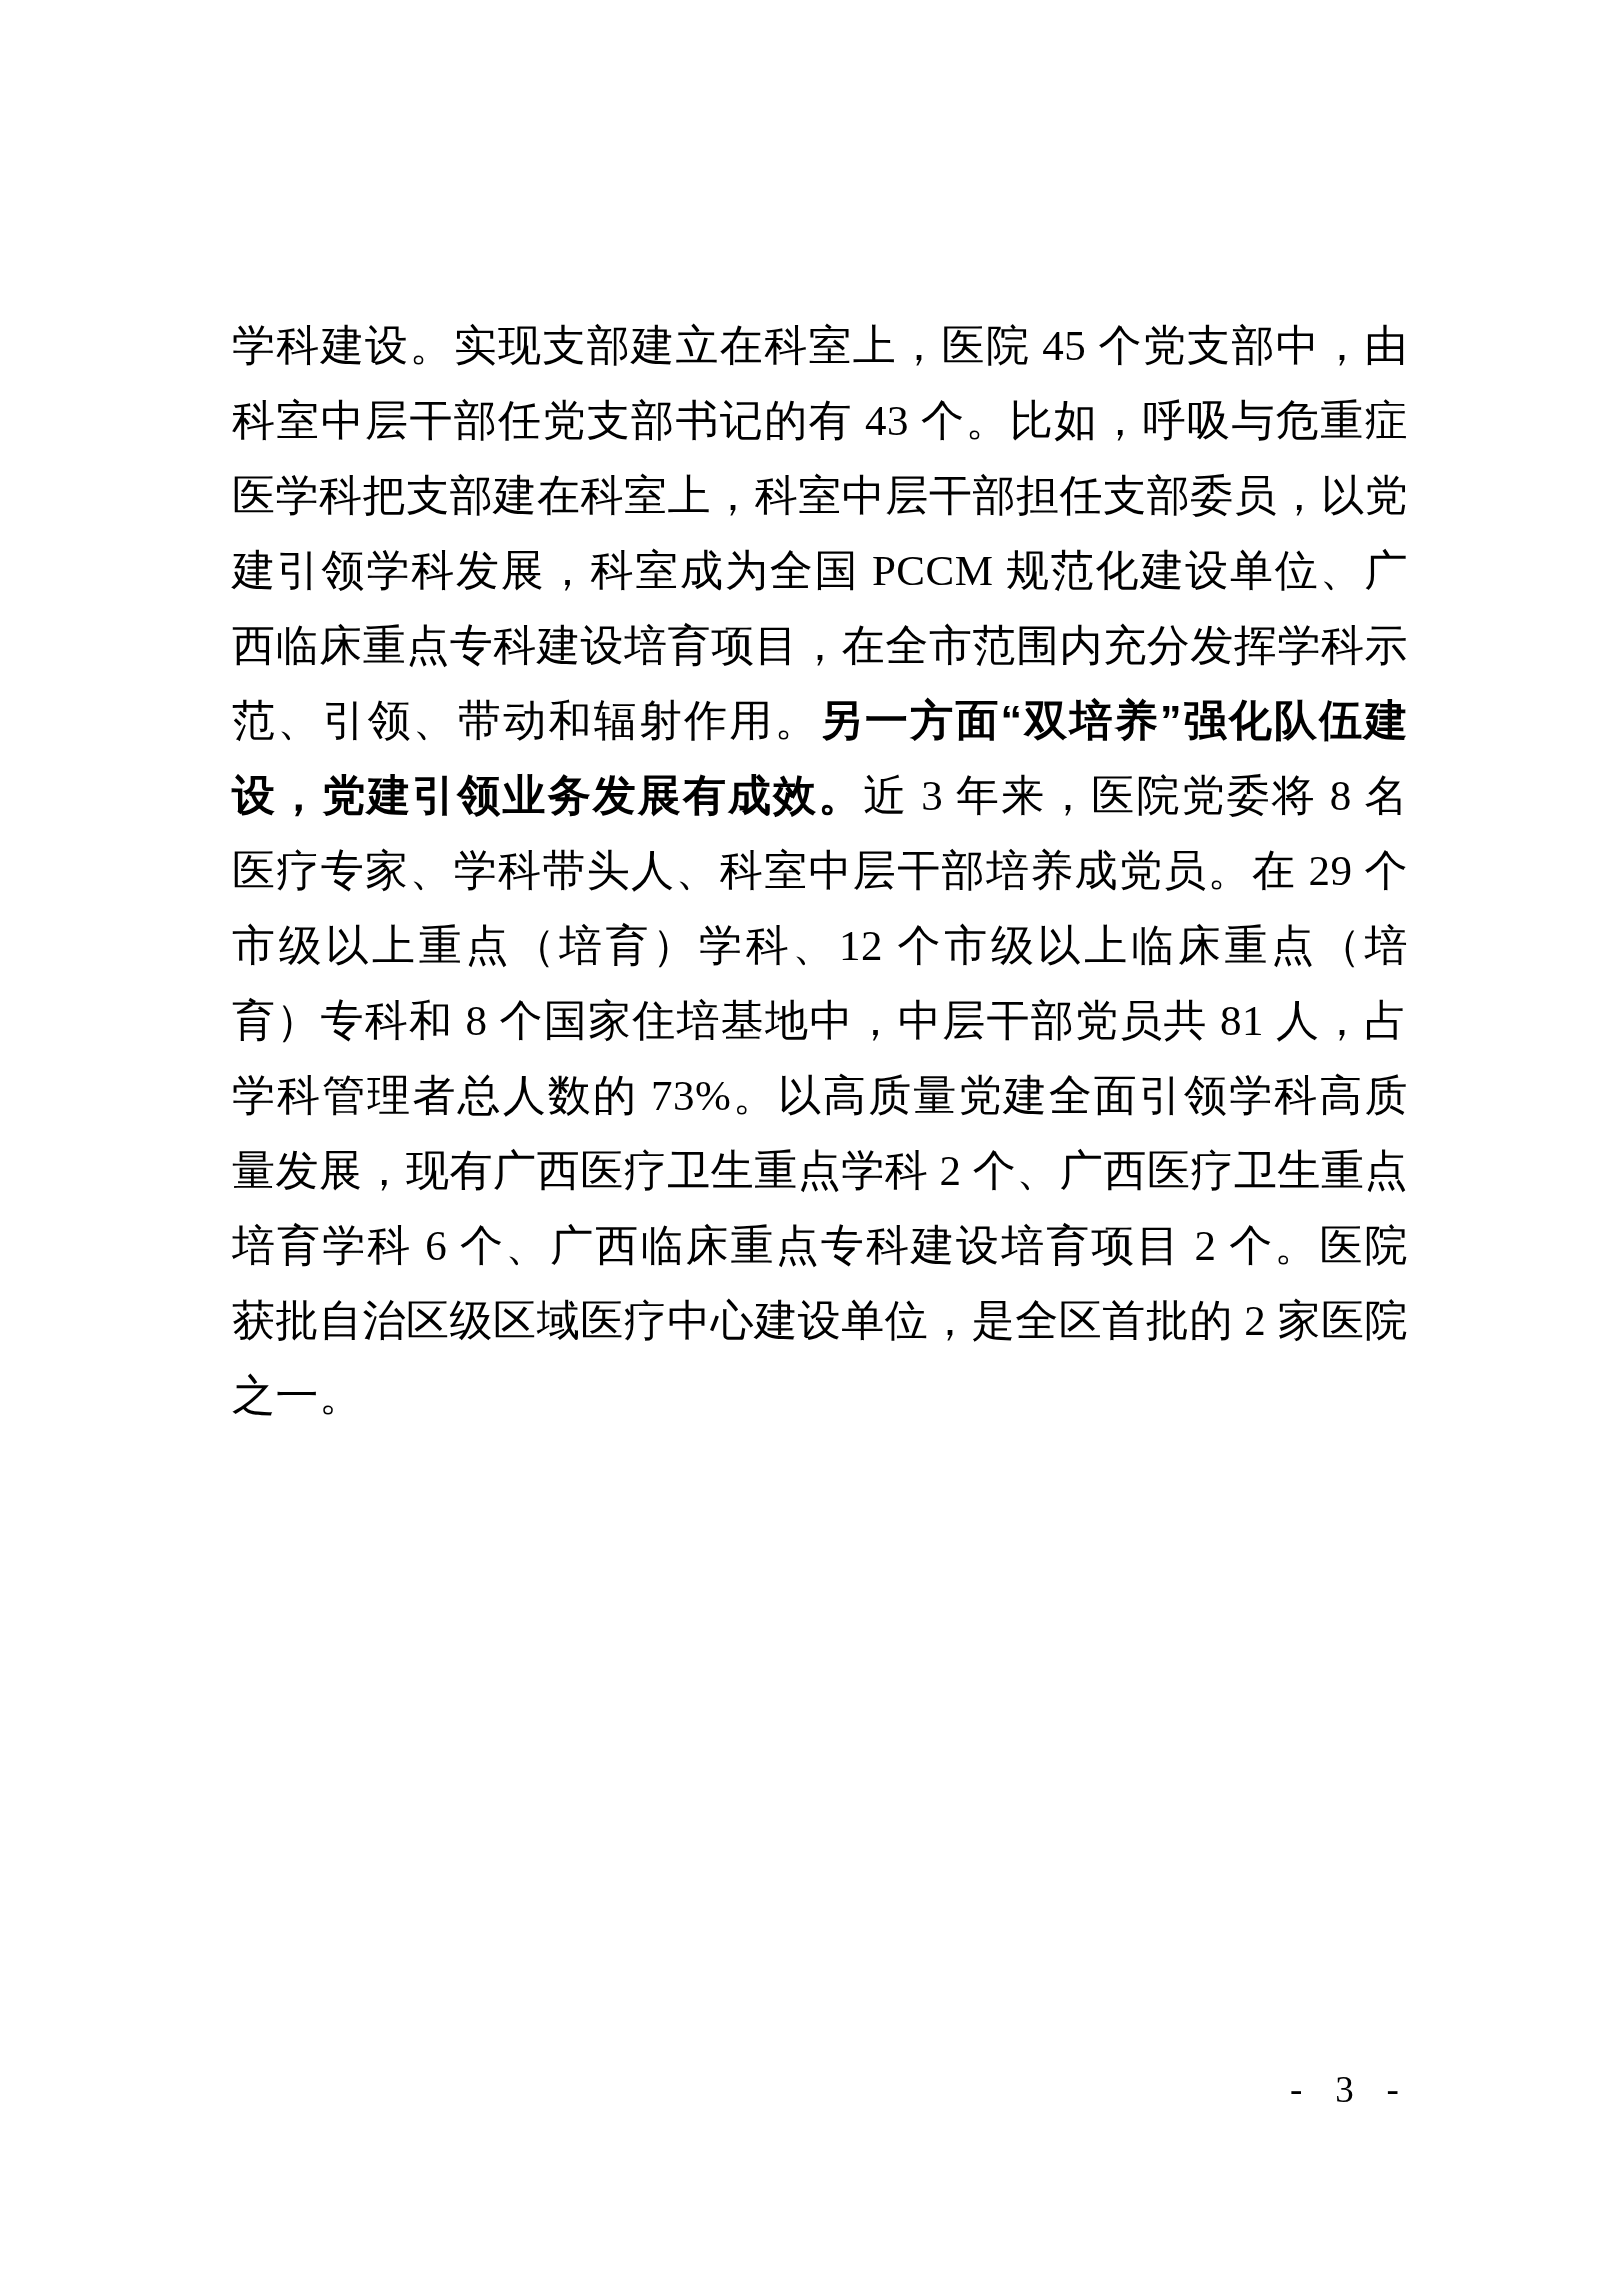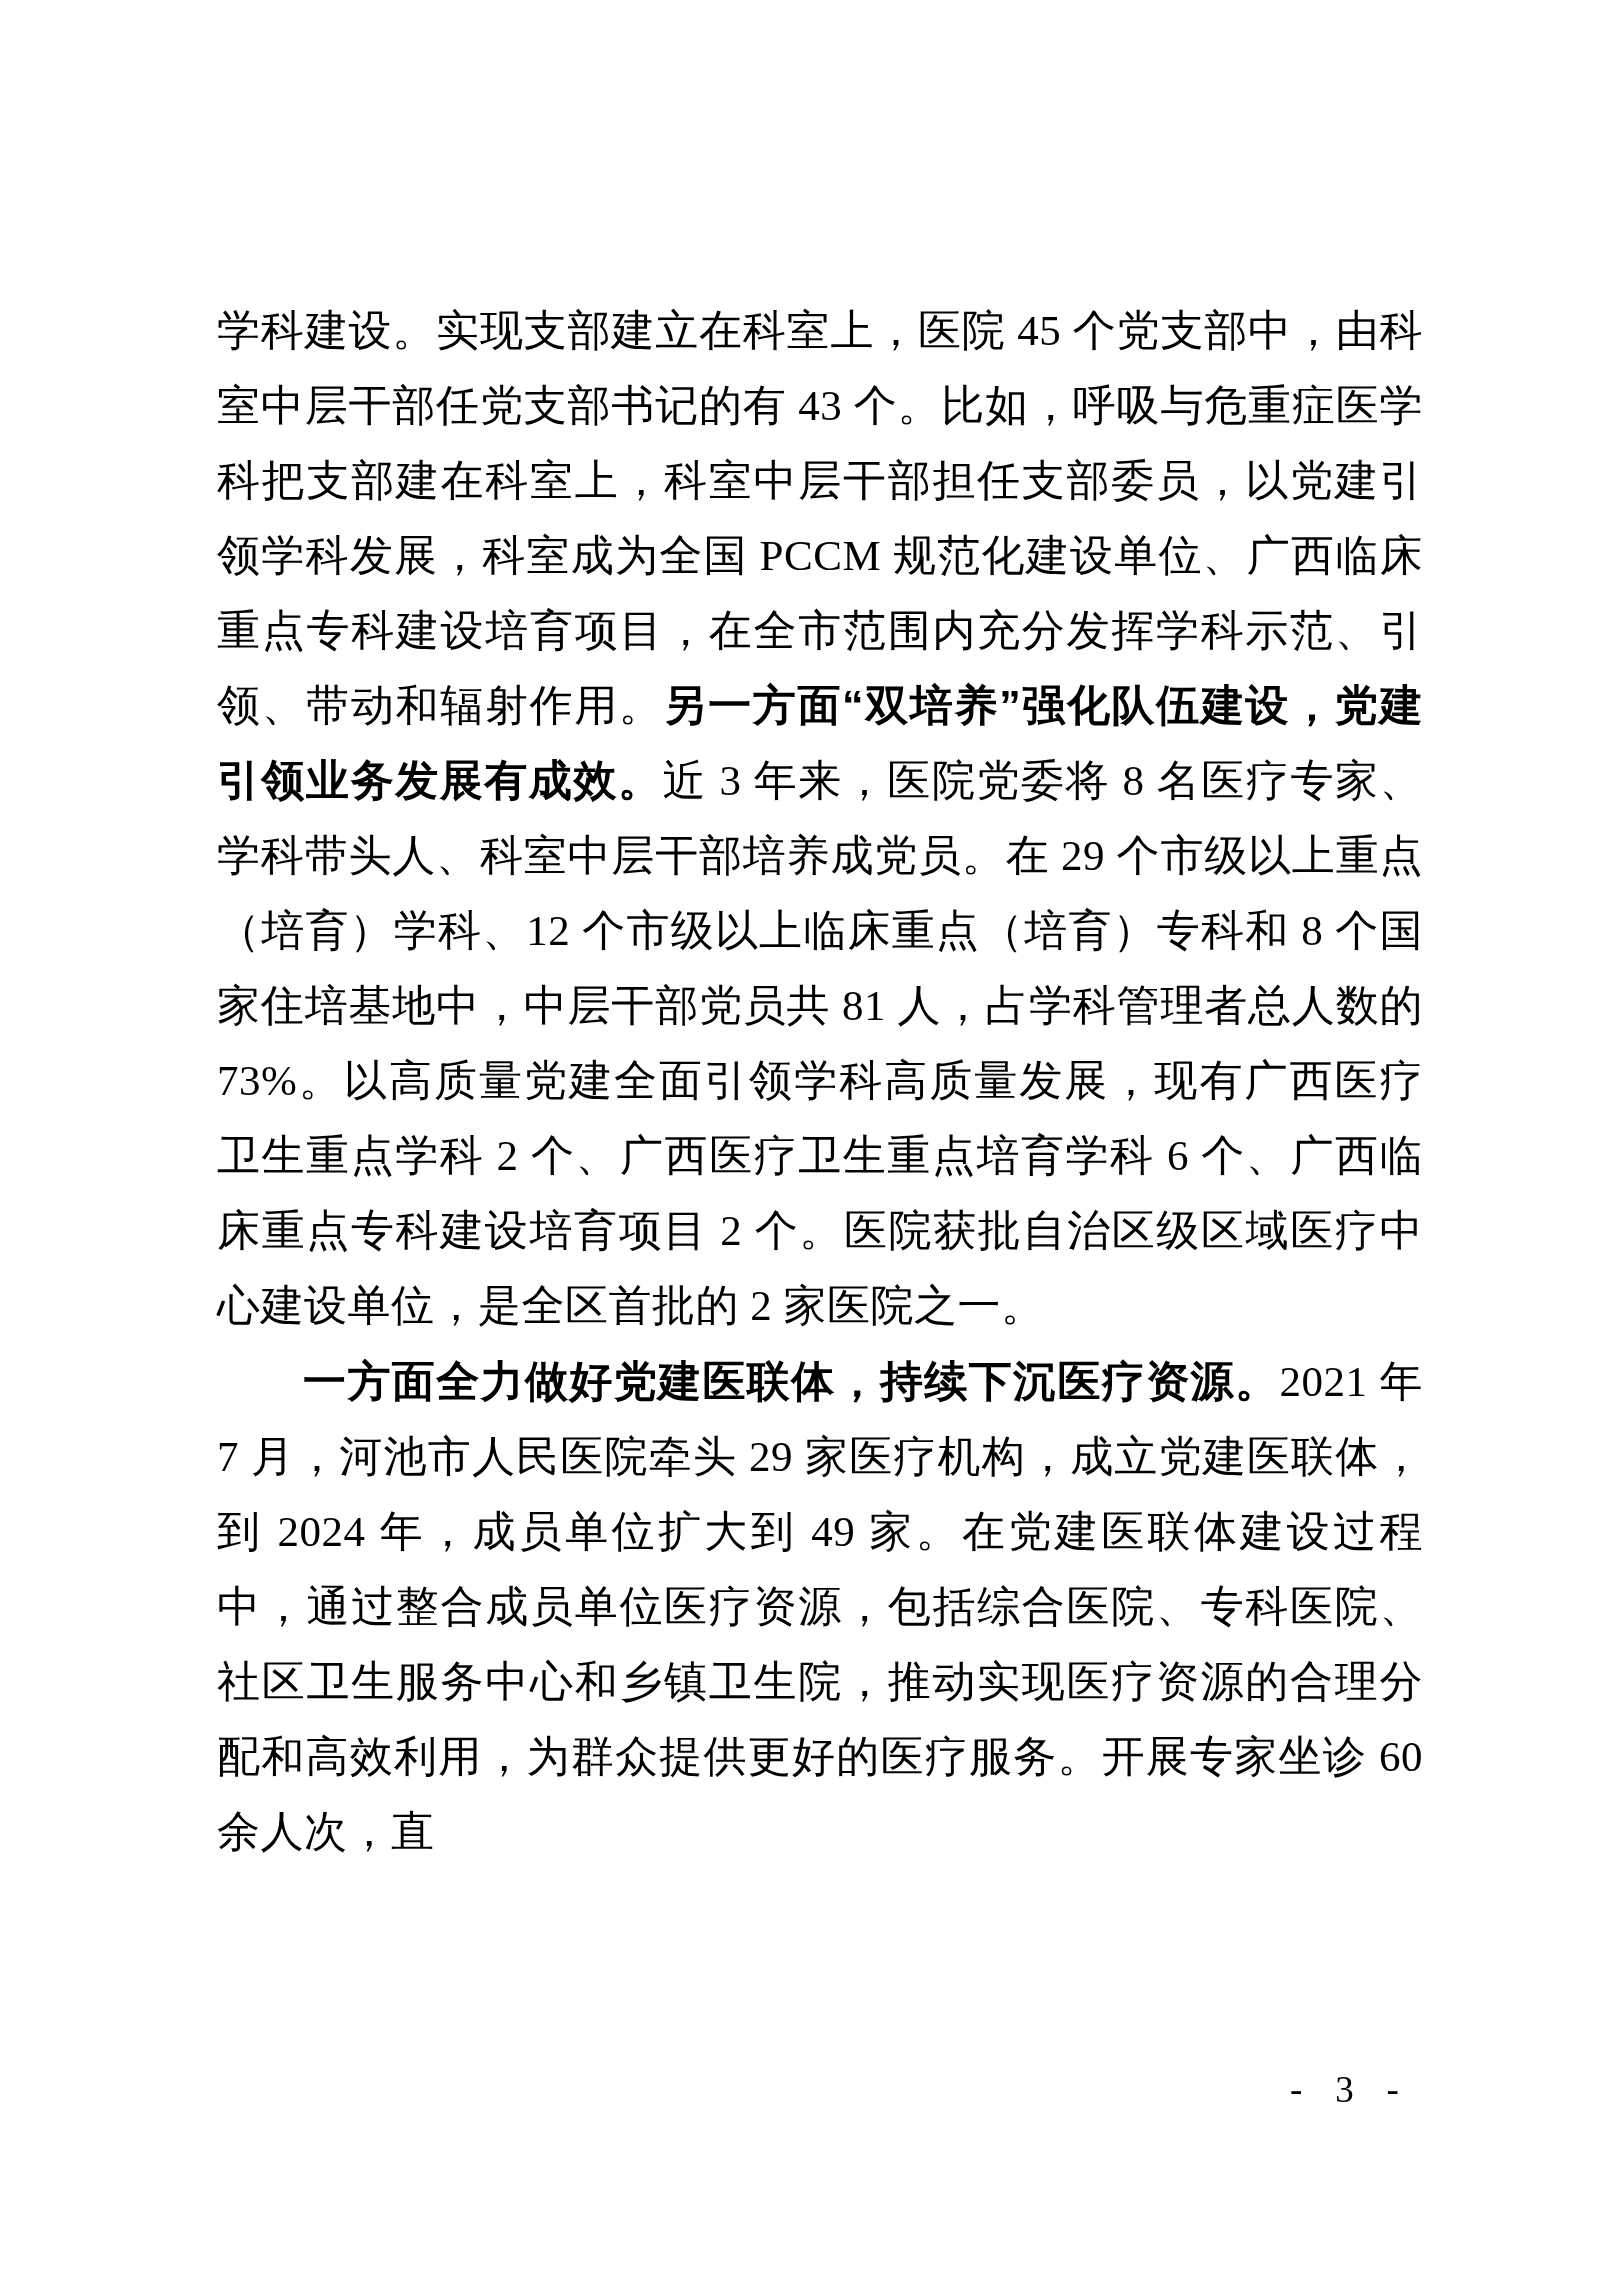--- a/index.html
+++ b/index.html
@@ -21,21 +21,21 @@
     left: 216px;
     top: 292px;
     width: 1208px;
     font-size: 43px;
     line-height: 75px;
     text-align: justify;
     text-justify: inter-character;
     letter-spacing: 0.5px;
   }
   .para {
-    margin: 1px;
+    margin: 16px;
     padding: 0;
   }
   .indent {
     text-indent: 2em;
   }
   
   .hei {
     font-family: "Liberation Sans", "DejaVu Sans", sans-serif;
     font-weight: 700;
   }
@@ -57,20 +57,19 @@
 <body>
 
 <div class="page">
 
   <div class="content">
 
     <p class="para"><span>学科建设。实现支部建立在科室上，医院 45 个党支部中，由科室中层干部任党支部书记的有 43 个。比如，呼吸与危重症医学科把支部建在科室上，科室中层干部担任支部委员，以党建引领学科发展，科室成为全国 PCCM 规范化建设单位、广西临床重点专科建设培育项目，在全市范围内充分发挥学科示范、引领、带动和辐射作用。</span><span class="hei">另一方面“双培养”强化队伍建设，党建引领业务发展有成效。</span><span>近 3 年来，医院党委将 8 名医疗专家、学科带头人、科室中层干部培养成党员。在 29 个市级以上重点（培育）学科、12 个市级以上临床重点（培育）专科和 8 个国家住培基地中，中层干部党员共 81 人，占学科管理者总人数的 73%。以高质量党建全面引领学科高质量发展，现有广西医疗卫生重点学科 2 个、广西医疗卫生重点培育学科 6 个、广西临床重点专科建设培育项目 2 个。医院获批自治区级区域医疗中心建设单位，是全区首批的 2 家医院之一。</span></p>
 
 
 
-    <p class="para indent"><span class="kai">一方面全力做好党建医联体，持续下沉医疗资源。</span><span>2021 年 7 月，河池市人民医院牵头 29 家医疗机构，成立党建医联体，到 2024 年，成员单位扩大到 49 家。在党建医联体建设过程中，通过整合成员单位医疗资源，包括综合医院、专科医院、社区卫生服务中心和乡镇卫生院，推动实现医疗资源的合理分配和高效利用，为群众提供更好的医疗服务。开展专家坐诊 60 余人次，直</span></p>
 
   </div>
 
   <div class="footer-pagenum">- 3 -</div>
 
 </div>
 
 
 </body></html>

